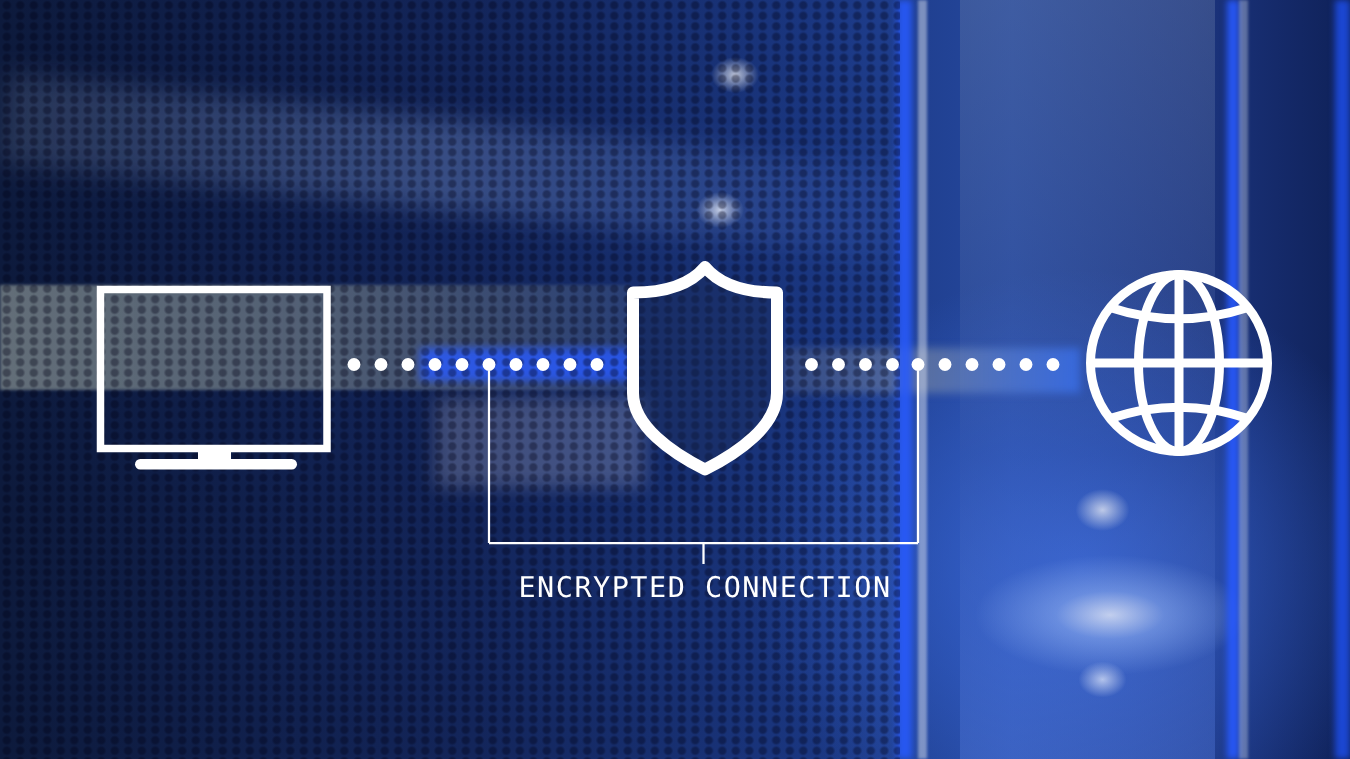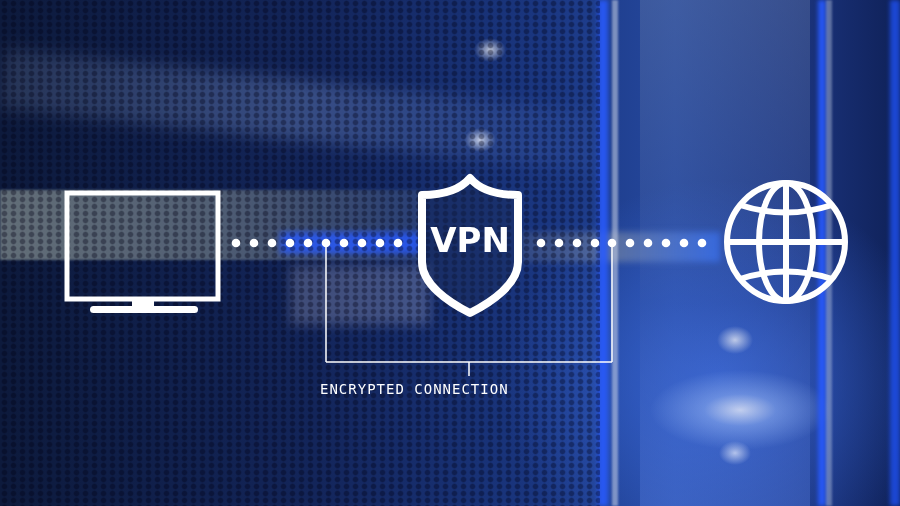--- a/index.html
+++ b/index.html
@@ -25,22 +25,22 @@
   .pillar4 { left:826px; top:0; width:6px; height:506px; background:rgba(200,210,230,0.4); filter:blur(1px); }
   .pillar5 { left:890px; top:0; width:10px; height:506px; background:rgba(30,80,240,0.8); filter:blur(2px); }
   .panel-r { left:640px; top:0; width:170px; height:506px; background:linear-gradient(180deg, rgba(110,130,170,0.35), rgba(60,90,170,0.25) 60%, rgba(90,130,230,0.35)); }
   .mesh { position:absolute; left:0; top:0; width:600px; height:506px;
     background-image: radial-gradient(circle at 50% 50%, rgba(0,0,20,0.45) 35%, rgba(0,0,0,0) 60%);
     background-size:9px 7px; opacity:0.8; }
   .glow-top { left:0; top:80px; width:600px; height:60px; background:linear-gradient(90deg, rgba(180,200,230,0.15), rgba(140,170,230,0.3) 50%, rgba(80,120,220,0.1)); filter:blur(8px); transform:rotate(6deg); }
   .lights { left:290px; top:265px; width:140px; height:60px; background:rgba(200,200,220,0.25); filter:blur(6px); }
 
   svg.overlay { position:absolute; left:0; top:0; }
-  .caption { position:absolute; left:320px; top:381px; width:300px; text-align:left;
-    font-family:"DejaVu Sans Mono", monospace; font-size:14px; letter-spacing:1px;
+  .caption { position:absolute; left:320px; top:381px; width:300px; text-align:center;
+    font-family:"DejaVu Sans Mono", monospace; font-size:19px; letter-spacing:1px;
     color:#ffffff; white-space:nowrap; }
   .vpn-text { position:absolute; left:415px; top:220px; width:110px; text-align:center;
     font-family:"DejaVu Sans", sans-serif; font-weight:bold; font-size:34px; color:#ffffff; letter-spacing:0px; }
 </style>
 </head>
 <body>
 
 <div class="stage">
 
   <div class="rack panel-r"></div>
@@ -104,15 +104,14 @@
     </g>
 
     <g stroke="#ffffff" stroke-width="1.5" fill="none">
       <line x1="326" y1="247" x2="326" y2="362"></line>
       <line x1="612" y1="247" x2="612" y2="362"></line>
       <line x1="326" y1="362" x2="612" y2="362"></line>
       <line x1="469" y1="362" x2="469" y2="376"></line>
     </g>
   </svg>
 
-  <div class="vpn-text">VPN</div>
   <div class="caption">ENCRYPTED CONNECTION</div>
 </div>
 
 </body></html>

